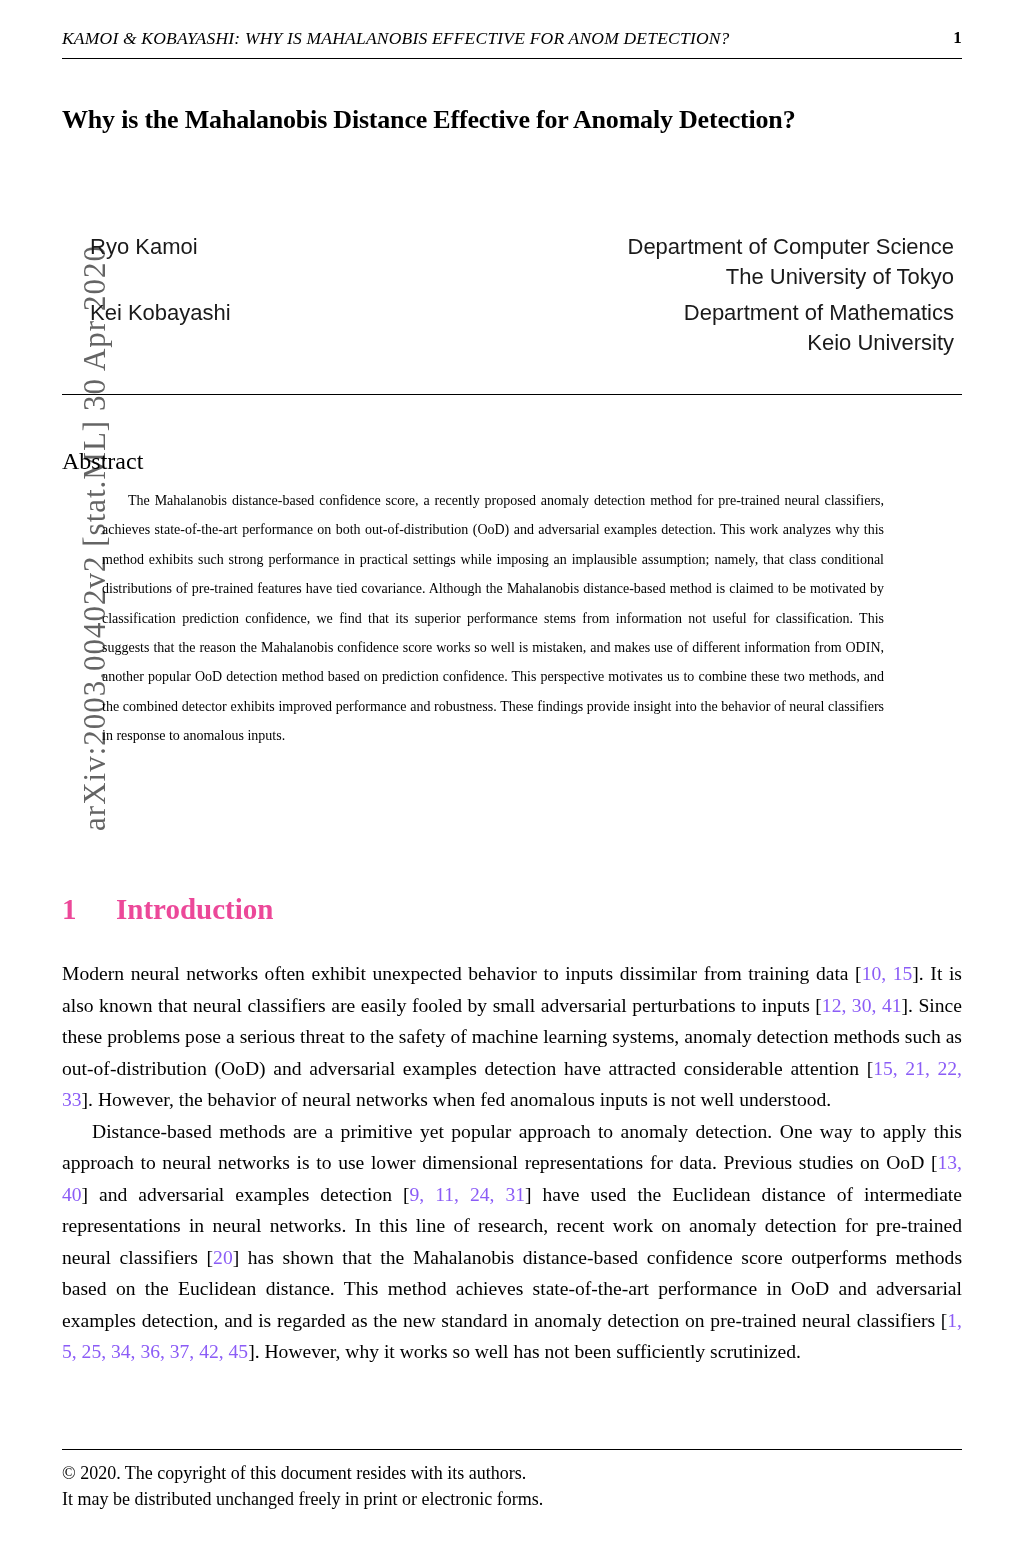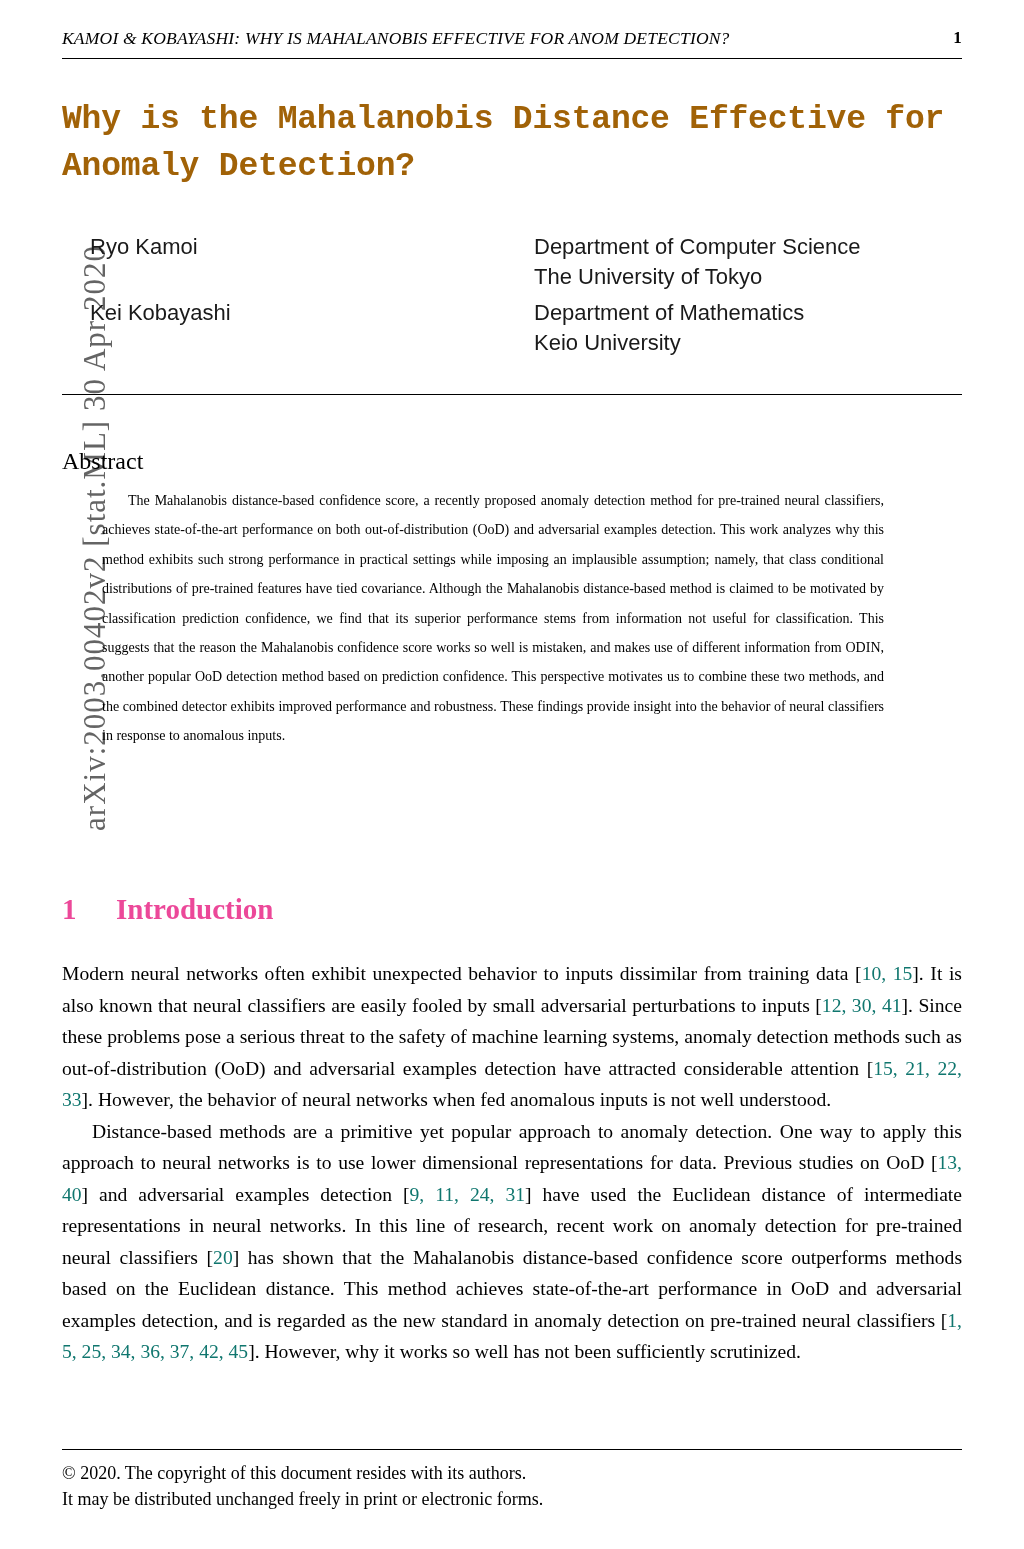--- a/index.html
+++ b/index.html
@@ -70,25 +70,25 @@
     height: 1px;
     background: #000;
   }
 
   
   .title {
     position: absolute;
     top: 96px;
     left: 0;
     width: 890px;
-    font-family: Liberation Mono, monospace;
+    font-family: Liberation Serif, serif;
     font-weight: bold;
-    font-size: 33px;
+    font-size: 26px;
     line-height: 47px;
-    color: #a16207;
+    color: #000000;
     letter-spacing: -0.2px;
   }
 
   
   .authors {
     position: absolute;
     top: 232px;
     left: 0;
     width: 890px;
     font-family: "Liberation Sans", sans-serif;
@@ -106,20 +106,21 @@
     left: 0;
     top: 0;
     width: 400px;
     margin-left: 28px;
   }
   .author-affil {
     position: absolute;
     left: 472px;
     top: 0;
     width: 420px;
+    text-align: right;
   }
   .affil-line { display: block; }
 
   .rule-authors {
     position: absolute;
     top: 394px;
     left: 0;
     width: 900px;
     height: 1px;
     background: #000;
@@ -167,21 +168,21 @@
     position: absolute;
     top: 958px;
     left: 0;
     width: 900px;
     font-size: 19.6px;
     line-height: 31.5px;
     text-align: justify;
   }
   .body-text p { margin: 0; }
   .body-text p.indent { text-indent: 30px; }
-  .cite { color: #0f766e; }
+  .cite { color: #8b5cf6; }
 
   
   .rule-bottom {
     position: absolute;
     top: 1449px;
     left: 0;
     width: 900px;
     height: 1px;
     background: #000;
   }

